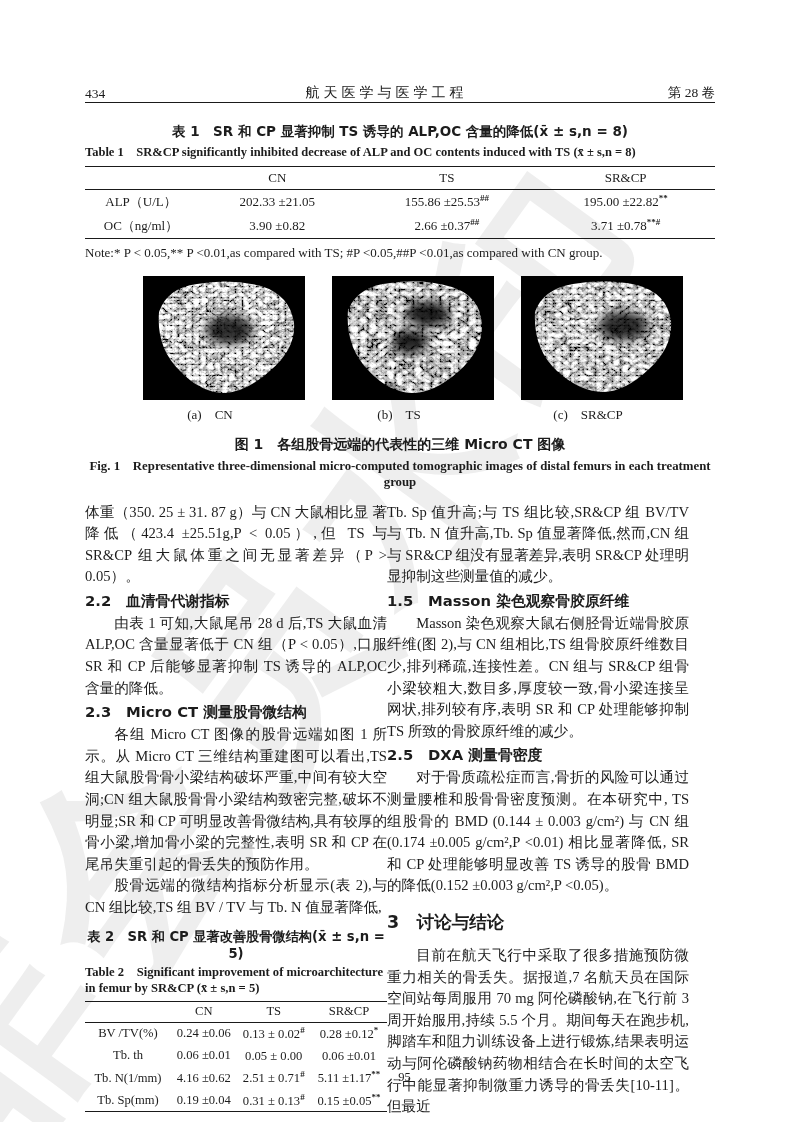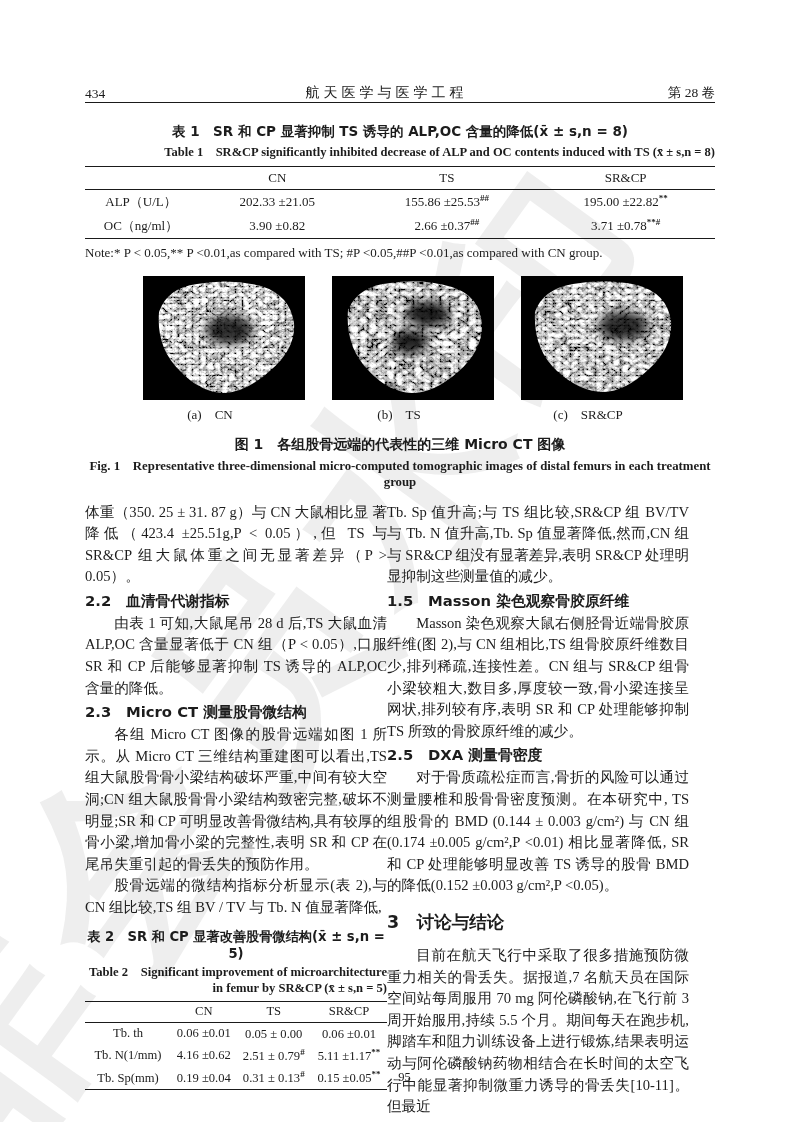--- a/index.html
+++ b/index.html
@@ -18,21 +18,21 @@
   .content { position:absolute; left:85px; top:84px; width:630px; z-index:1; }
 
   
   .hdr { display:flex; align-items:flex-end; justify-content:space-between;
          font-size:13.5px; border-bottom:1.6px solid #1a1a1a; }
   .hdr .jtitle { letter-spacing:4px; font-size:14px; }
 
   
   .tbl-title-zh { text-align:center; font-weight:700; font-size:13.5px; margin-top:20px;
                   font-family:"DejaVu Sans","Liberation Sans",sans-serif; }
-  .tbl-title-en { text-align:right; font-weight:700; font-size:12.5px; margin-top:3px; }
+  .tbl-title-en { text-align:left; font-weight:700; font-size:12.5px; margin-top:3px; }
 
   table.datatable { width:100%; border-collapse:collapse; margin-top:5px; font-size:13px; }
   table.datatable th, table.datatable td { padding:3px 2px; font-weight:400; }
   table.datatable thead th { border-top:1.5px solid #1a1a1a; border-bottom:0.9px solid #1a1a1a; }
   table.datatable tbody tr:last-child td { border-bottom:1.5px solid #1a1a1a; }
   table.datatable td.lbl { text-align:center; }
   table.datatable td.val { text-align:center; }
   sup.mk { font-size:9px; font-weight:700; }
 
   .tbl-note { font-size:13px; line-height:15.5px; margin-top:6px; text-align:justify; }
@@ -180,29 +180,35 @@
             <thead>
               <tr>
                 <th style="width:84px"></th>
                 <th>CN</th>
                 <th>TS</th>
                 <th>SR&amp;CP</th>
               </tr>
             </thead>
             <tbody>
               <tr>
+                <td class="lbl">BV /TV(%)</td>
+                <td class="val">0.24 ±0.06</td>
+                <td class="val"><span>0.13 ± 0.02</span><sup class="mk">#</sup></td>
+                <td class="val"><span>0.28 ±0.12</span><sup class="mk">*</sup></td>
+              </tr>
+              <tr>
                 <td class="lbl">Tb. th</td>
                 <td class="val">0.06 ±0.01</td>
                 <td class="val"><span>0.05 ± 0.00</span><sup class="mk"></sup></td>
                 <td class="val"><span>0.06 ±0.01</span><sup class="mk"></sup></td>
               </tr>
               <tr>
                 <td class="lbl">Tb. N(1/mm)</td>
                 <td class="val">4.16 ±0.62</td>
-                <td class="val"><span>2.51 ± 0.79</span><sup class="mk">#</sup></td>
+                <td class="val"><span>2.51 ± 0.71</span><sup class="mk">#</sup></td>
                 <td class="val"><span>5.11 ±1.17</span><sup class="mk">**</sup></td>
               </tr>
               <tr>
                 <td class="lbl">Tb. Sp(mm)</td>
                 <td class="val">0.19 ±0.04</td>
                 <td class="val"><span>0.31 ± 0.13</span><sup class="mk">#</sup></td>
                 <td class="val"><span>0.15 ±0.05</span><sup class="mk">**</sup></td>
               </tr>
             </tbody>
           </table>

